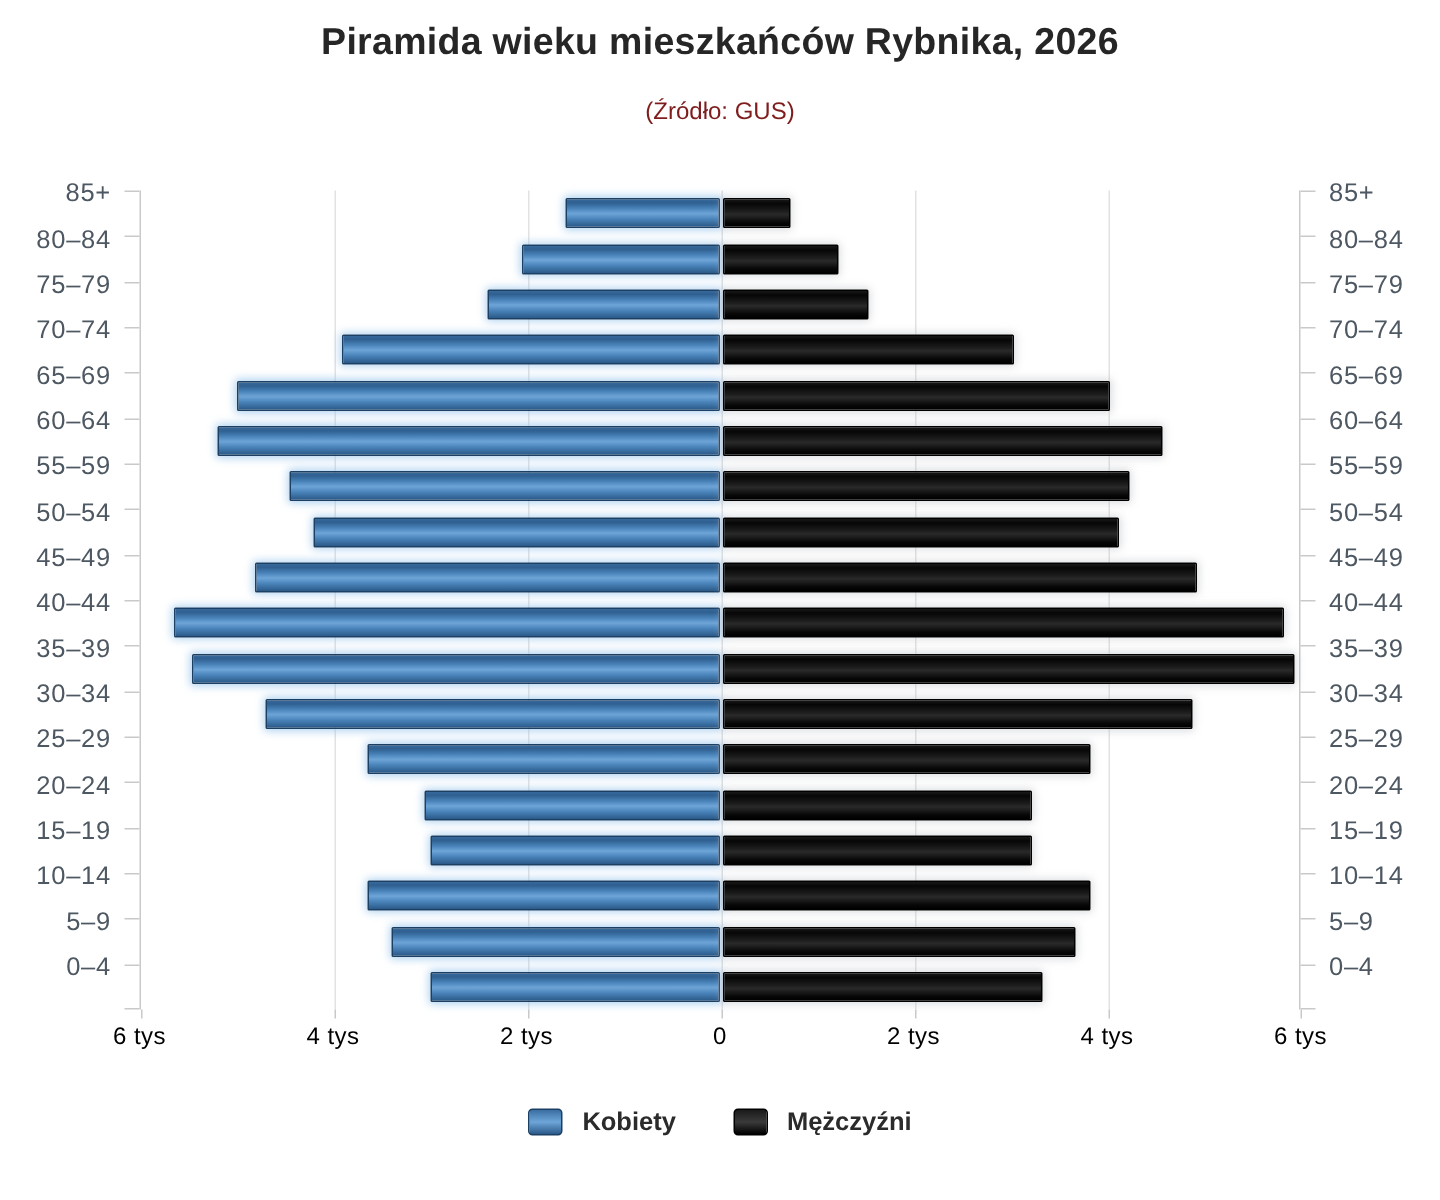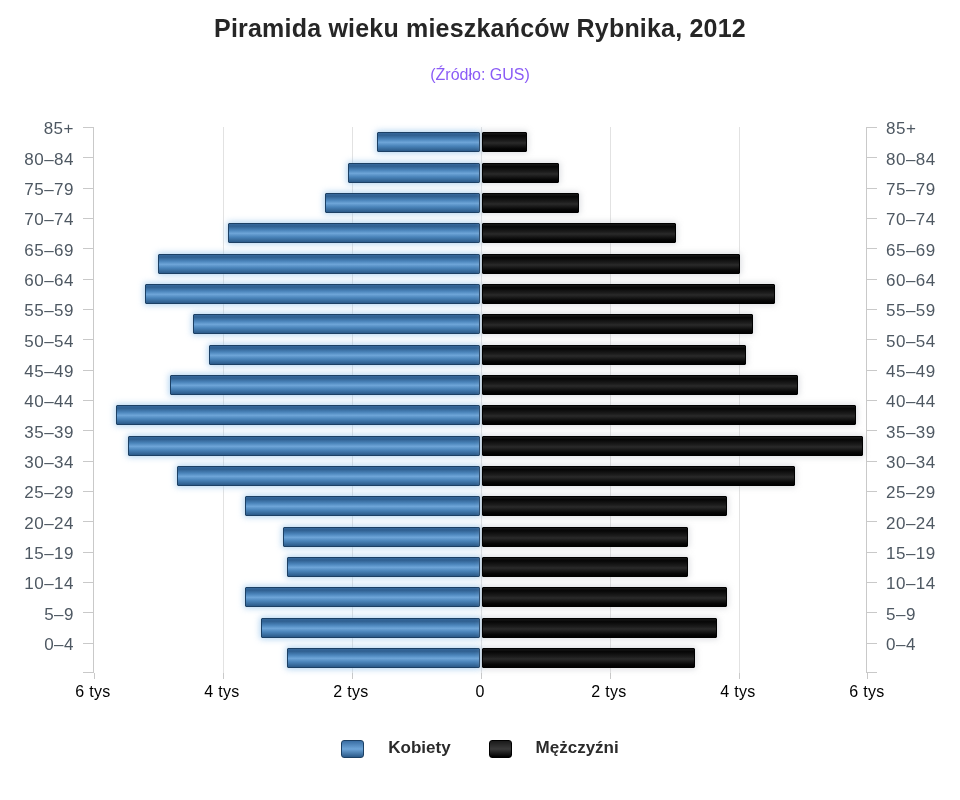--- a/index.html
+++ b/index.html
@@ -27,21 +27,21 @@
   }
 
   .chart-subtitle {
     position: absolute;
     top: 66px;
     left: 0;
     width: 100%;
     text-align: center;
     font-size: 16px;
     font-weight: 400;
-    color: #8b5cf6;
+    color: #7f1d1d;
   }
 
   .plot-area {
     position: absolute;
     left: 93px;
     top: 127px;
     width: 774px;
     height: 546px;
     border-left: 1px solid #c9c9c9;
     border-right: 1px solid #c9c9c9;
@@ -128,22 +128,22 @@
     top: 738px;
     left: 0;
     width: 100%;
     display: flex;
     justify-content: center;
     align-items: center;
     gap: 38px;
   }
   .legend-item {
     display: flex;
-    align-items: flex-end;
-    gap: 24px;
+    align-items: center;
+    gap: 13px;
     cursor: pointer;
   }
   .legend-swatch {
     width: 23px;
     height: 18px;
     border-radius: 3px;
   }
   .legend-swatch.swatch-female {
     border: 1px solid #1c4064;
     background: linear-gradient(180deg, #3a6ea3 0%, #6ea5d8 50%, #2b5a89 100%);
@@ -155,21 +155,21 @@
   .legend-label {
     font-size: 17px;
     font-weight: 700;
     color: #2b2b2b;
   }
 </style>
 </head>
 <body>
 
 <div class="chart-container">
-  <div class="chart-title">Piramida wieku mieszkańców Rybnika, 2012</div>
+  <div class="chart-title">Piramida wieku mieszkańców Rybnika, 2026</div>
   <div class="chart-subtitle">(Źródło: GUS)</div>
 
   <div class="ylabels left-col" id="left-labels">
       <div class="age-label" style="top: 5.16667px;">85+</div>
       <div class="age-label" style="top: 35.5px;">80–84</div>
       <div class="age-label" style="top: 65.8333px;">75–79</div>
       <div class="age-label" style="top: 96.1667px;">70–74</div>
       <div class="age-label" style="top: 126.5px;">65–69</div>
       <div class="age-label" style="top: 156.833px;">60–64</div>
       <div class="age-label" style="top: 187.167px;">55–59</div>

